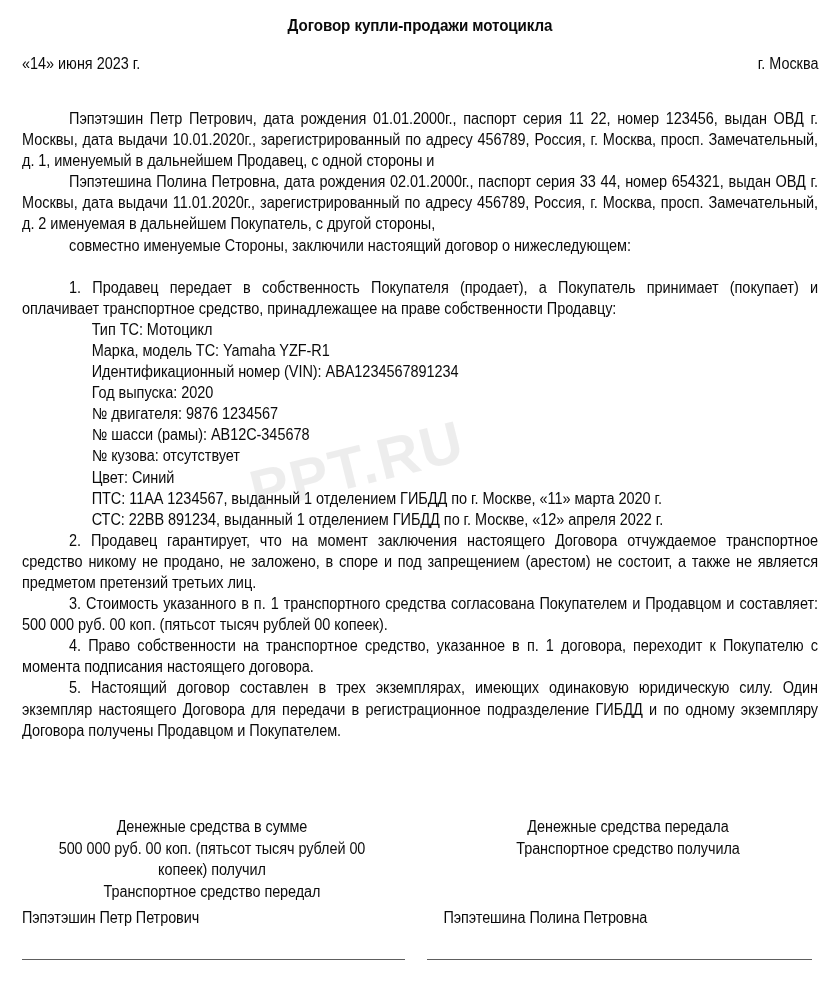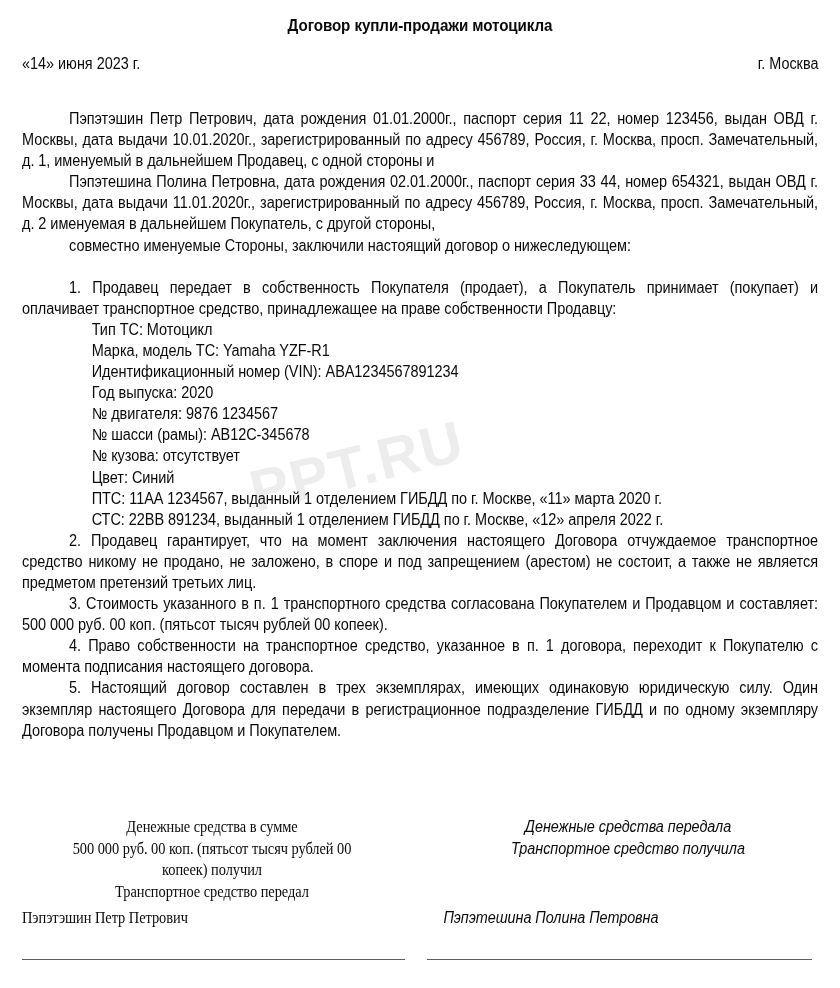--- a/index.html
+++ b/index.html
@@ -121,22 +121,22 @@
     position: absolute;
     left: 0;
     top: 816px;
     width: 796px;
     display: flex;
   }
   .sig-col {
     width: 50%;
     box-sizing: border-box;
   }
-  .sig-col.left { padding-right: 18px; font-family: Liberation Serif, serif; }
-  .sig-col.right { padding-left: 18px; font-style: italic; }
+  .sig-col.left { padding-right: 18px; }
+  .sig-col.right { padding-left: 18px; }
   .sig-center {
     text-align: center;
     font-size: 16px;
     line-height: 21.5px;
     letter-spacing: -0.05px;
     transform: scaleX(0.9);
     transform-origin: 50% 0;
   }
   .sig-name {
     margin-top: 5px;

